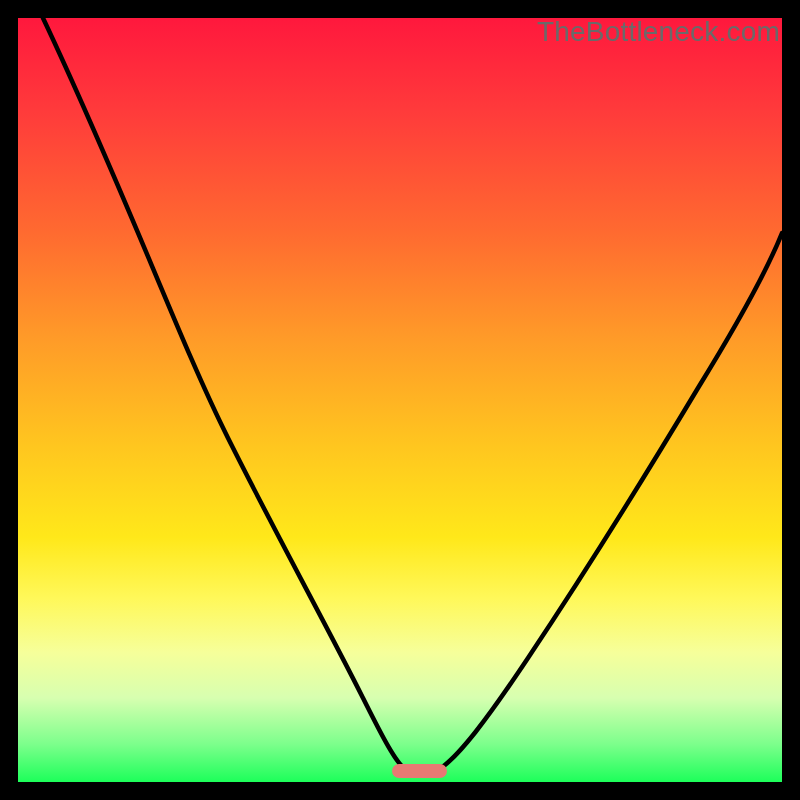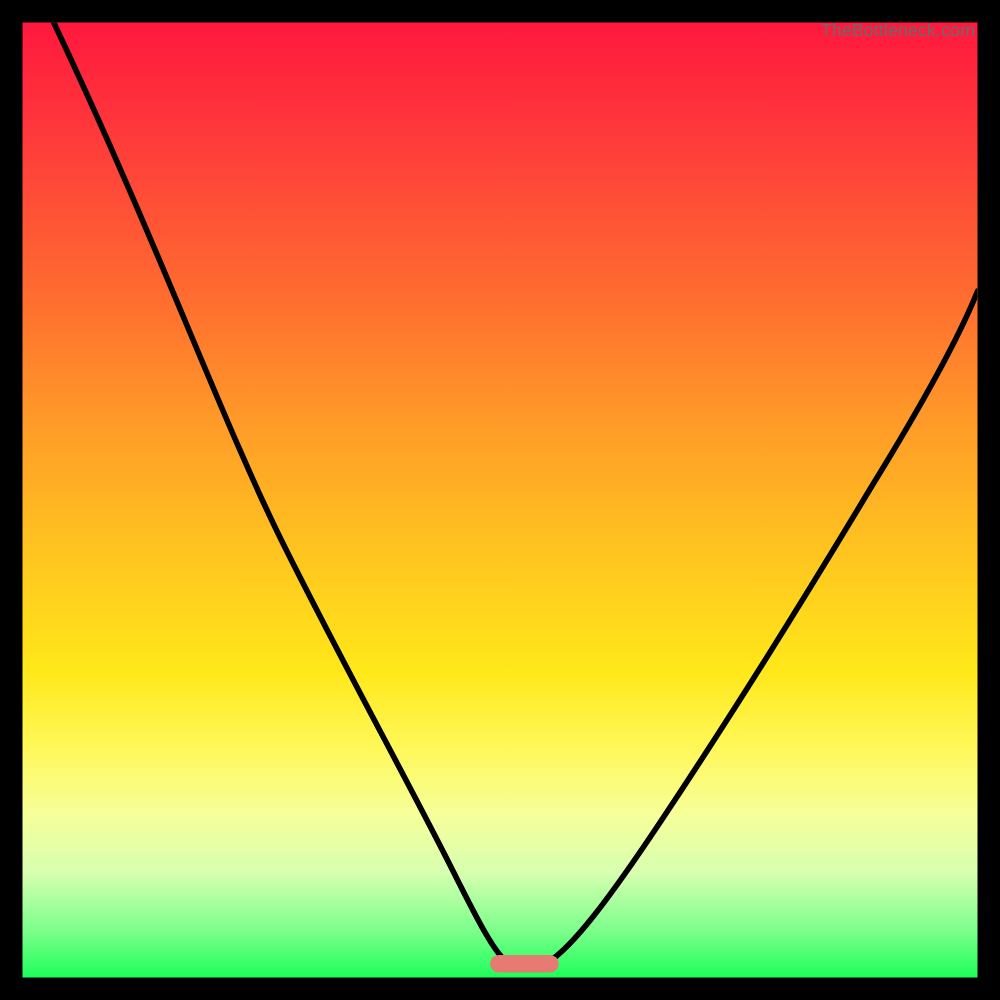--- a/index.html
+++ b/index.html
@@ -36,21 +36,21 @@
       #d7ffb0 89%,
       #7dff8c 95%,
       #1dff5a 100%
     );
   }
   .watermark {
     position: absolute;
     top: -2px;
     right: 2px;
     color: #6a6a6a;
-    font-size: 14px;
+    font-size: 28px;
     letter-spacing: 0.2px;
     font-weight: 500;
     user-select: none;
   }
   svg.curves {
     position: absolute;
     left: 0;
     top: 0;
     width: 764px;
     height: 764px;

